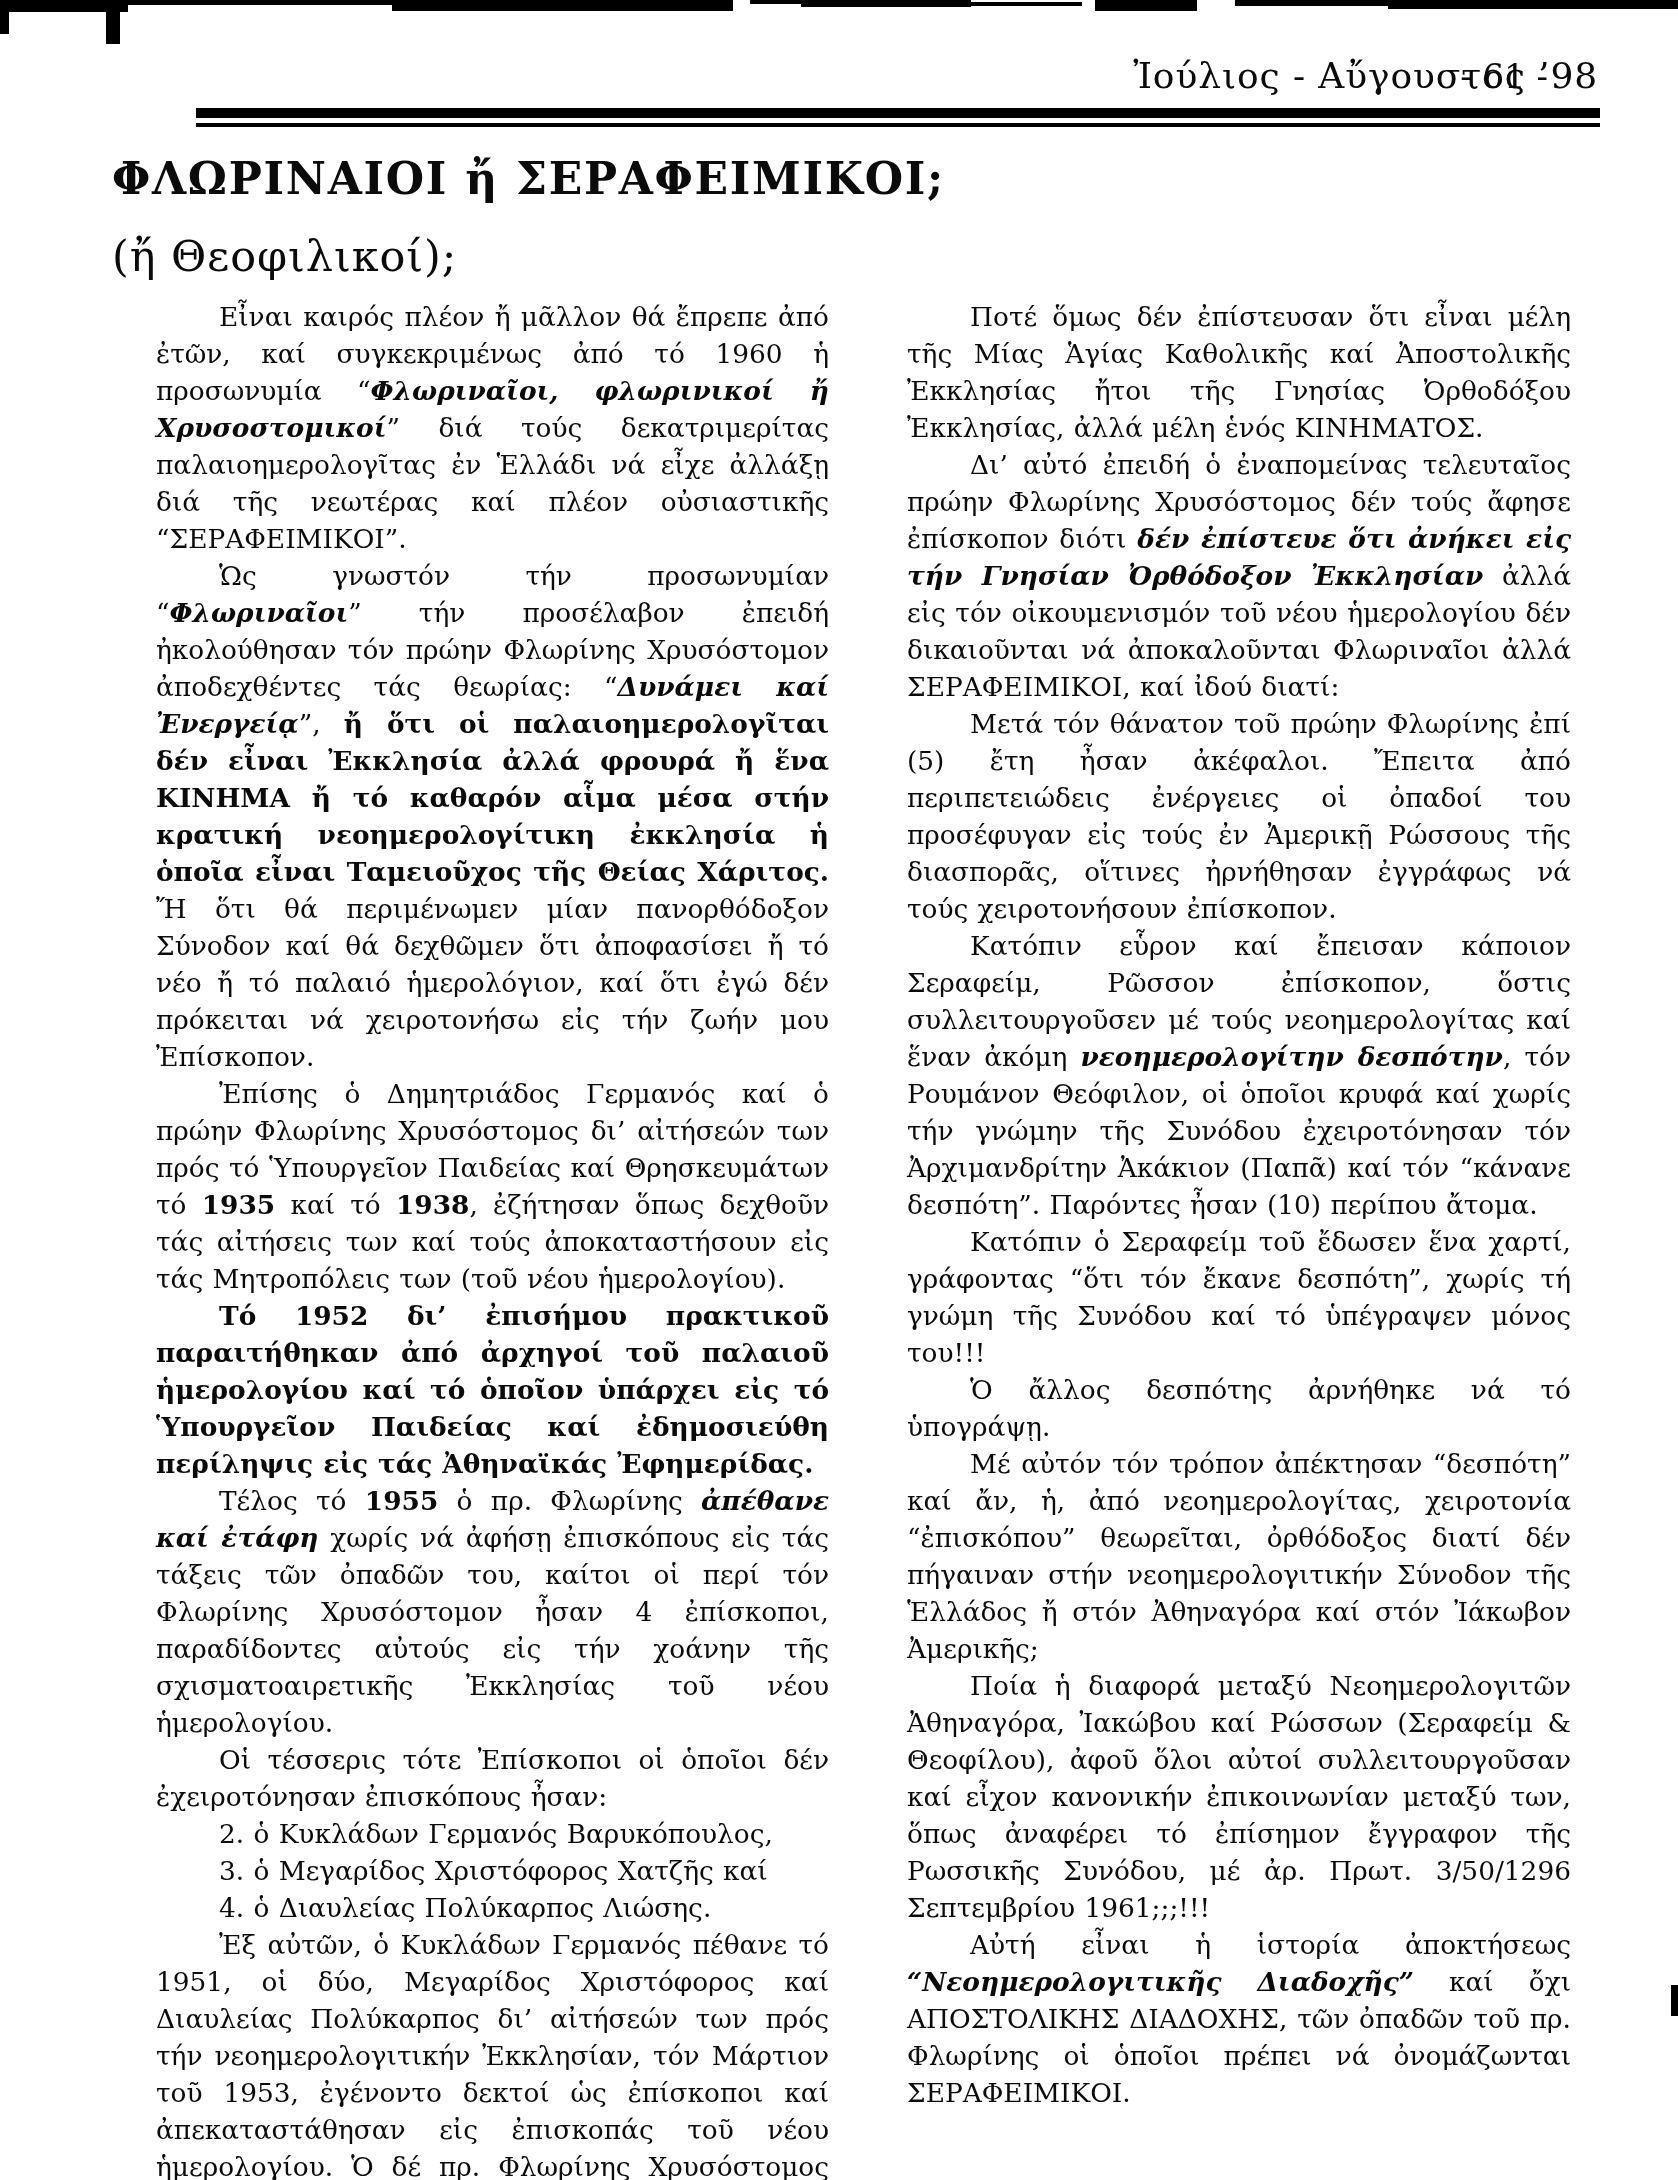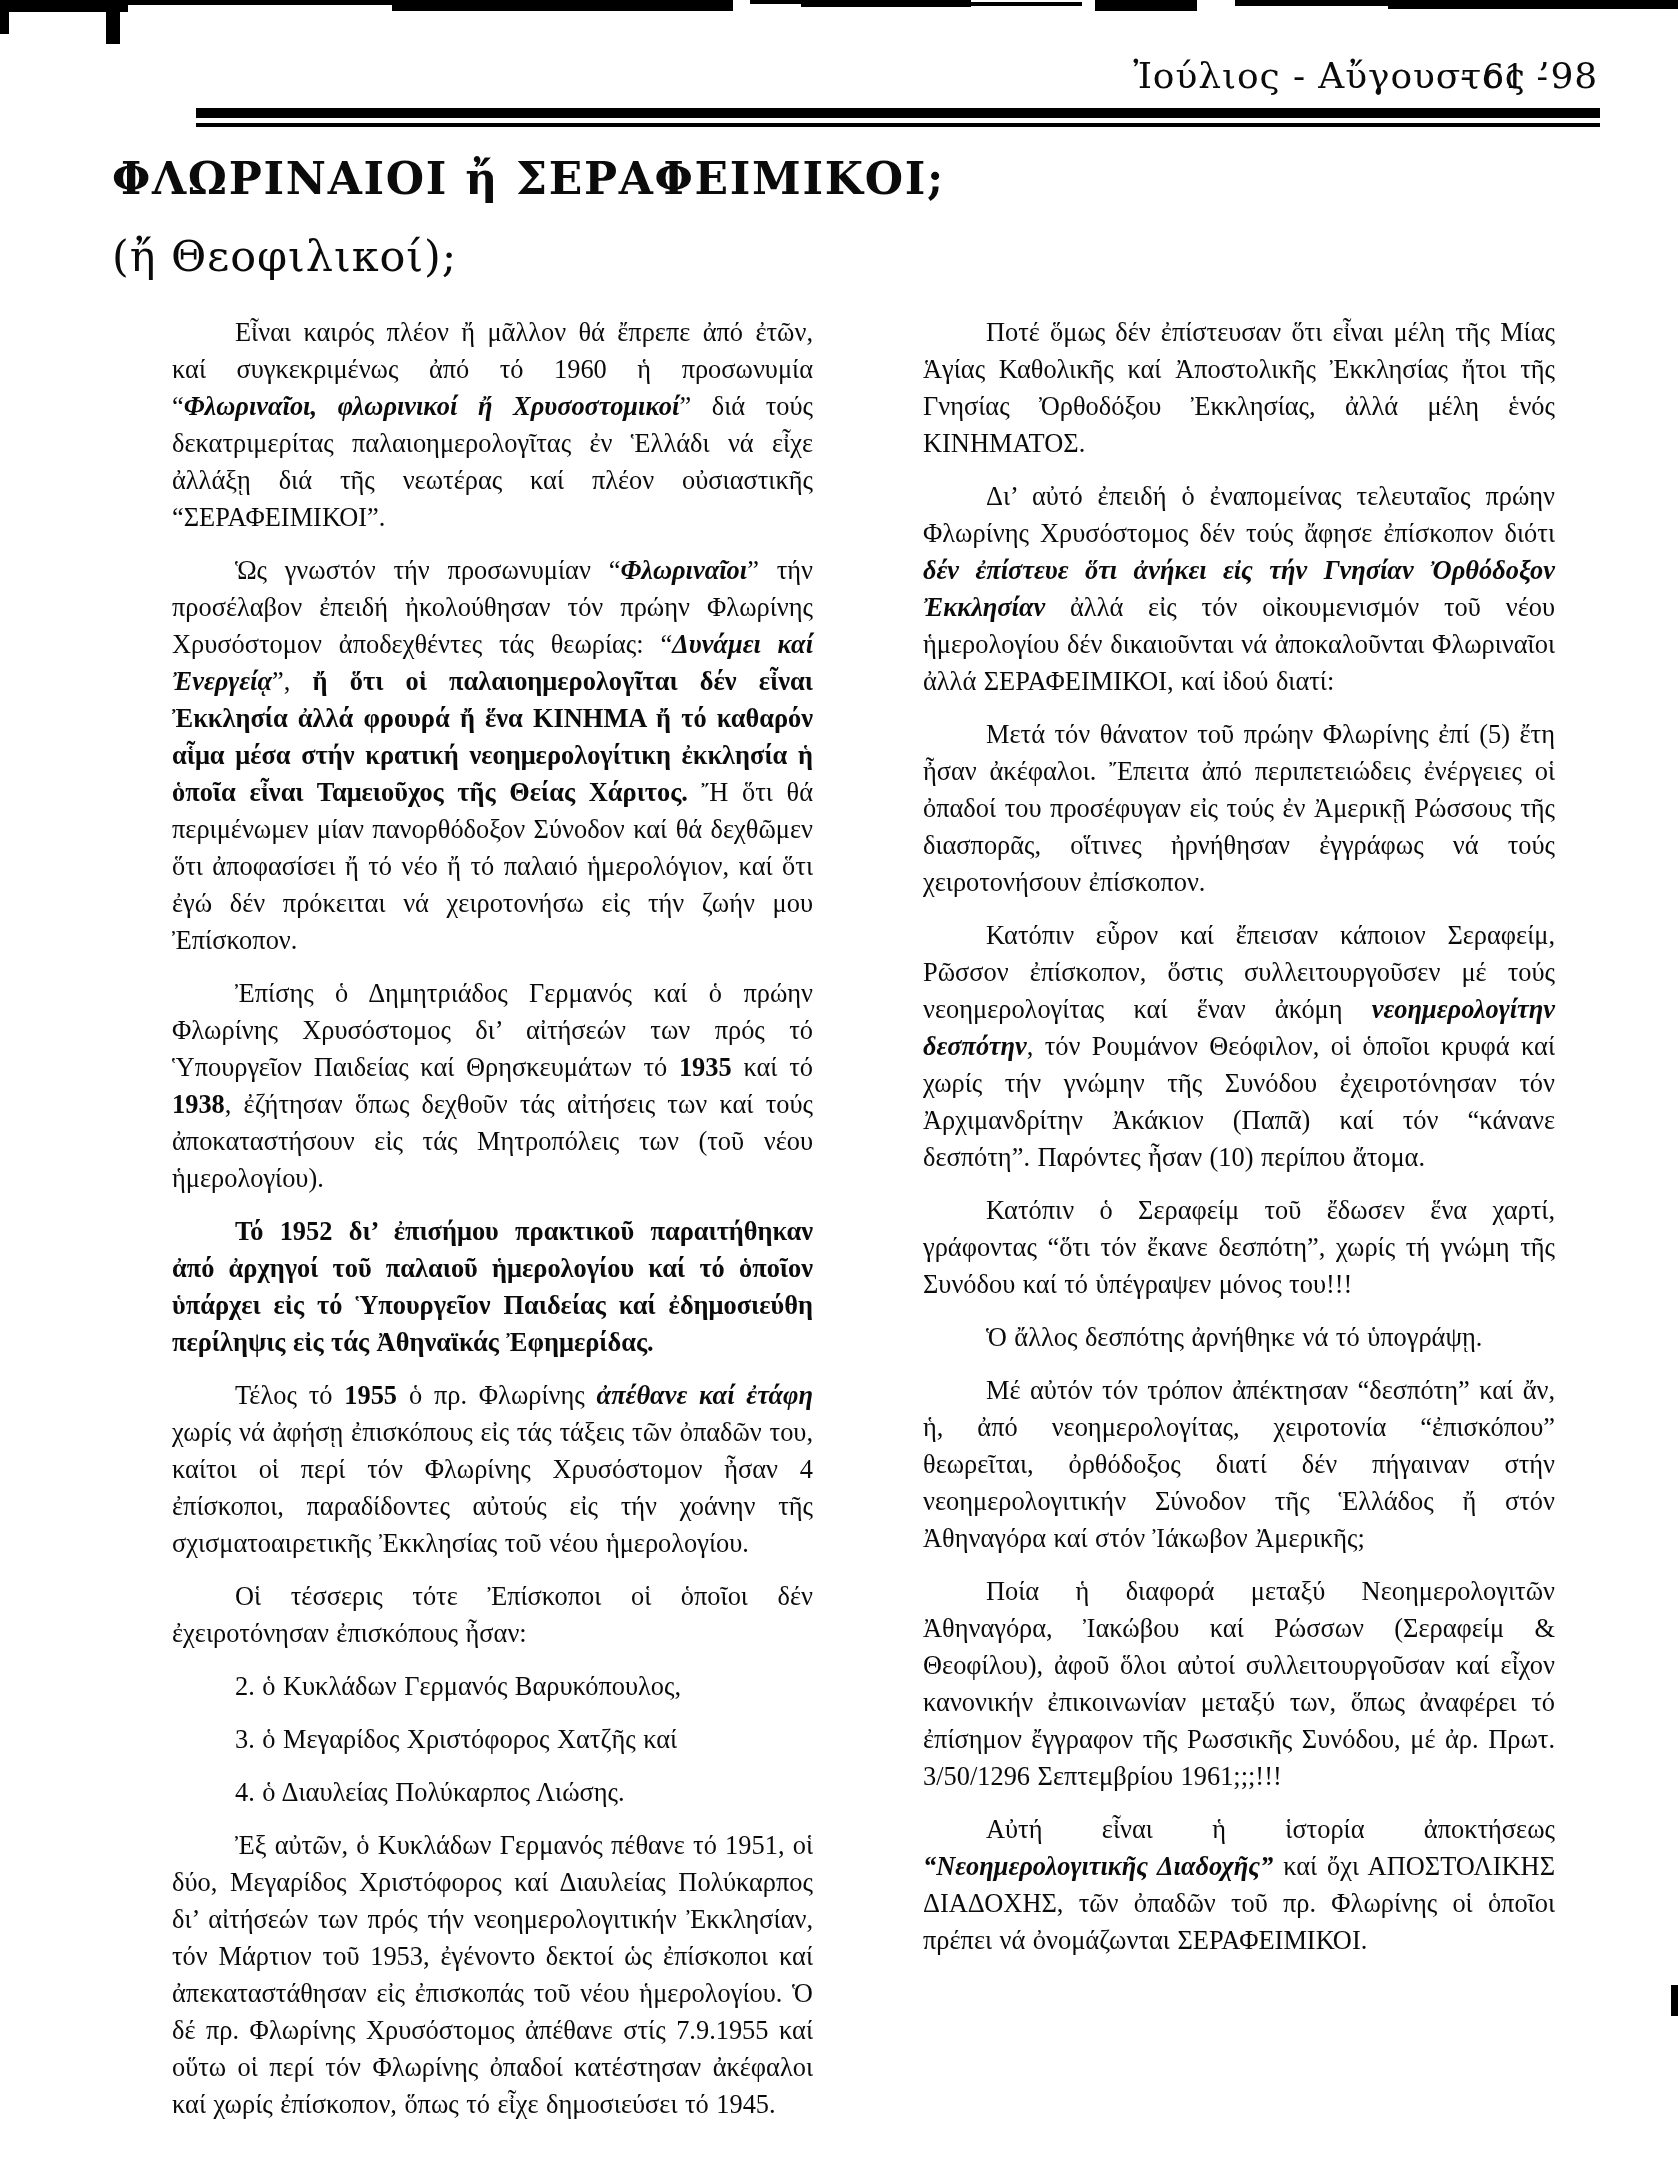--- a/index.html
+++ b/index.html
@@ -82,23 +82,22 @@
     font-size: 26.4px;
     line-height: 37px;
     text-align: justify;
     hyphens: auto;
     -webkit-hyphens: auto;
     word-spacing: 0.9px;
   }
   .column-left  { left: 156px;  width: 673px; }
   .column-right { left: 907px; width: 664px; }
   .para {
-    margin: 16px;
+    margin: 0;
     padding: 0;
-    font-family: Liberation Serif, serif;
   }
   .para.ind { text-indent: 63px; }
   .seg-n  { font-weight: normal; font-style: normal; }
   .seg-b  { font-weight: bold;   font-style: normal; }
   .seg-bi { font-weight: bold;   font-style: italic; }
 </style>
 </head>
 <body>
 
 <div class="artifact" style="left:0; top:0; width:128px; height:12px;"></div>

